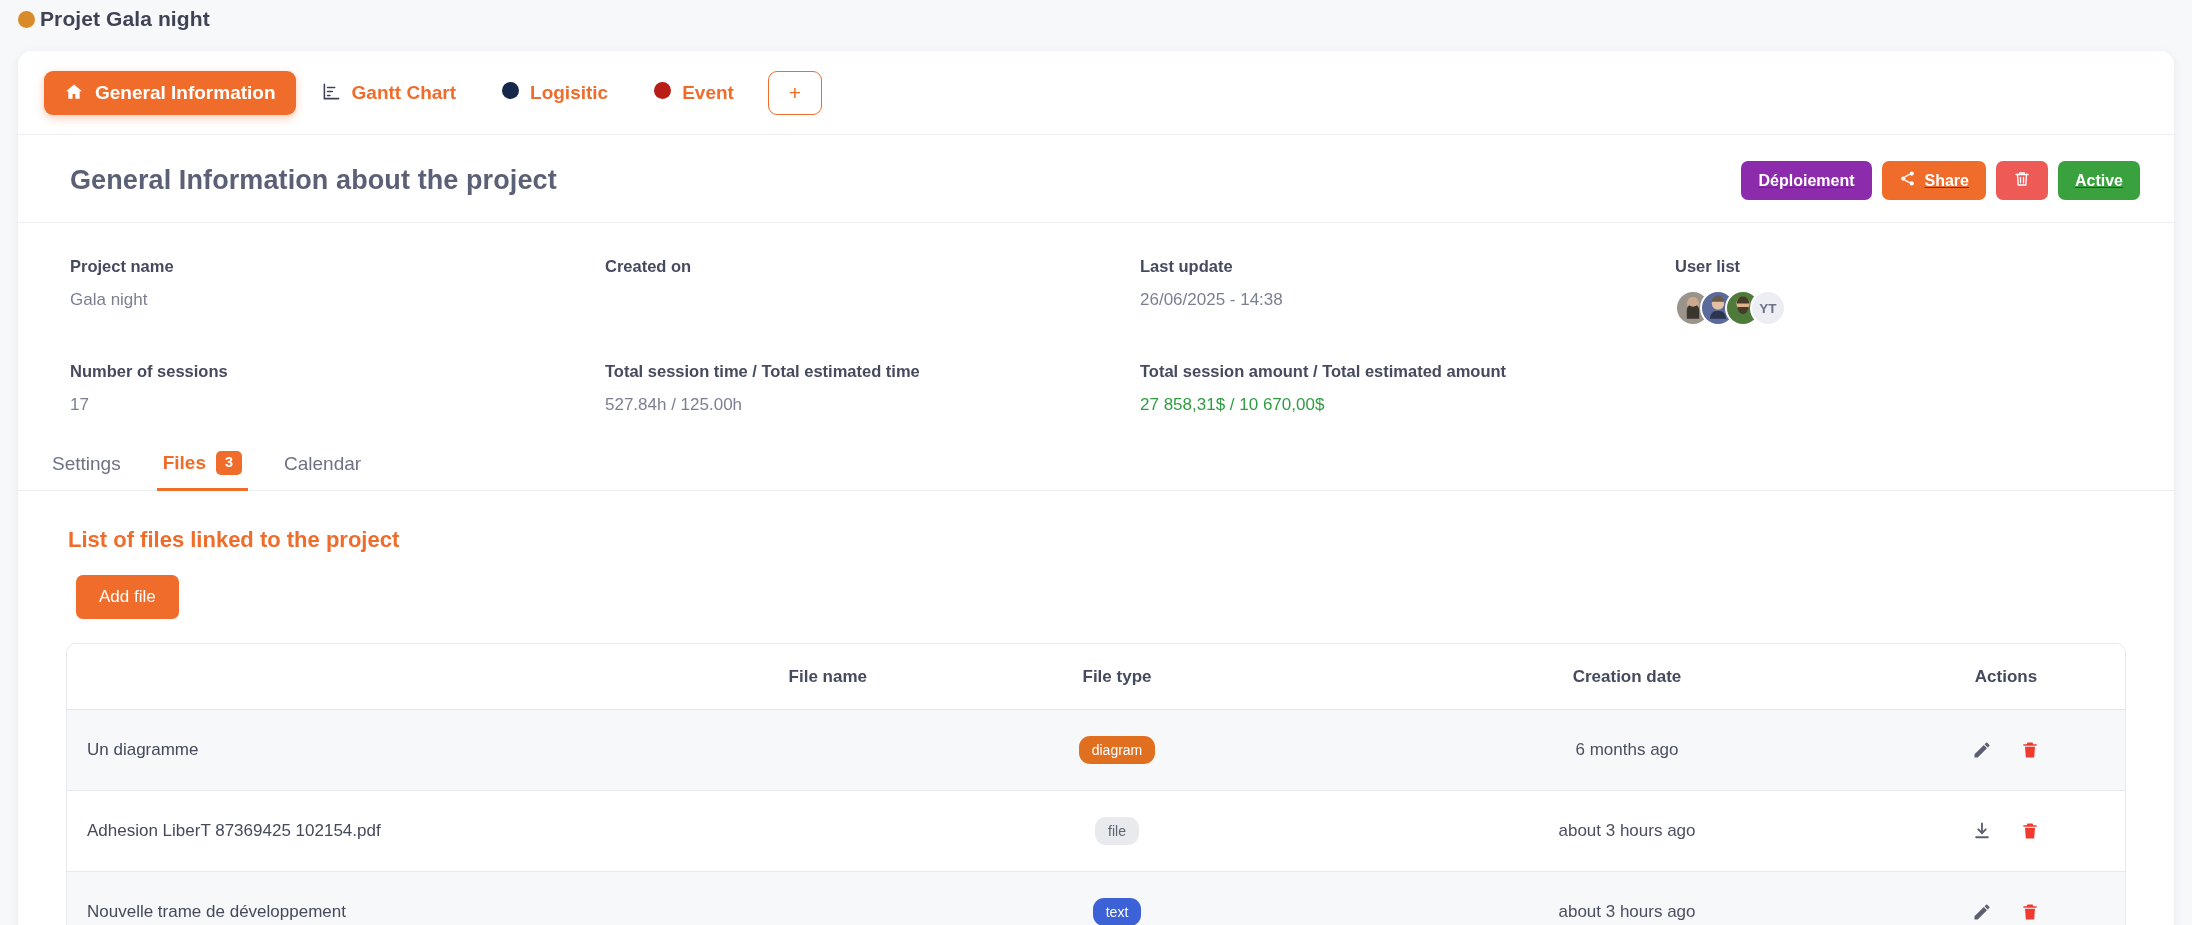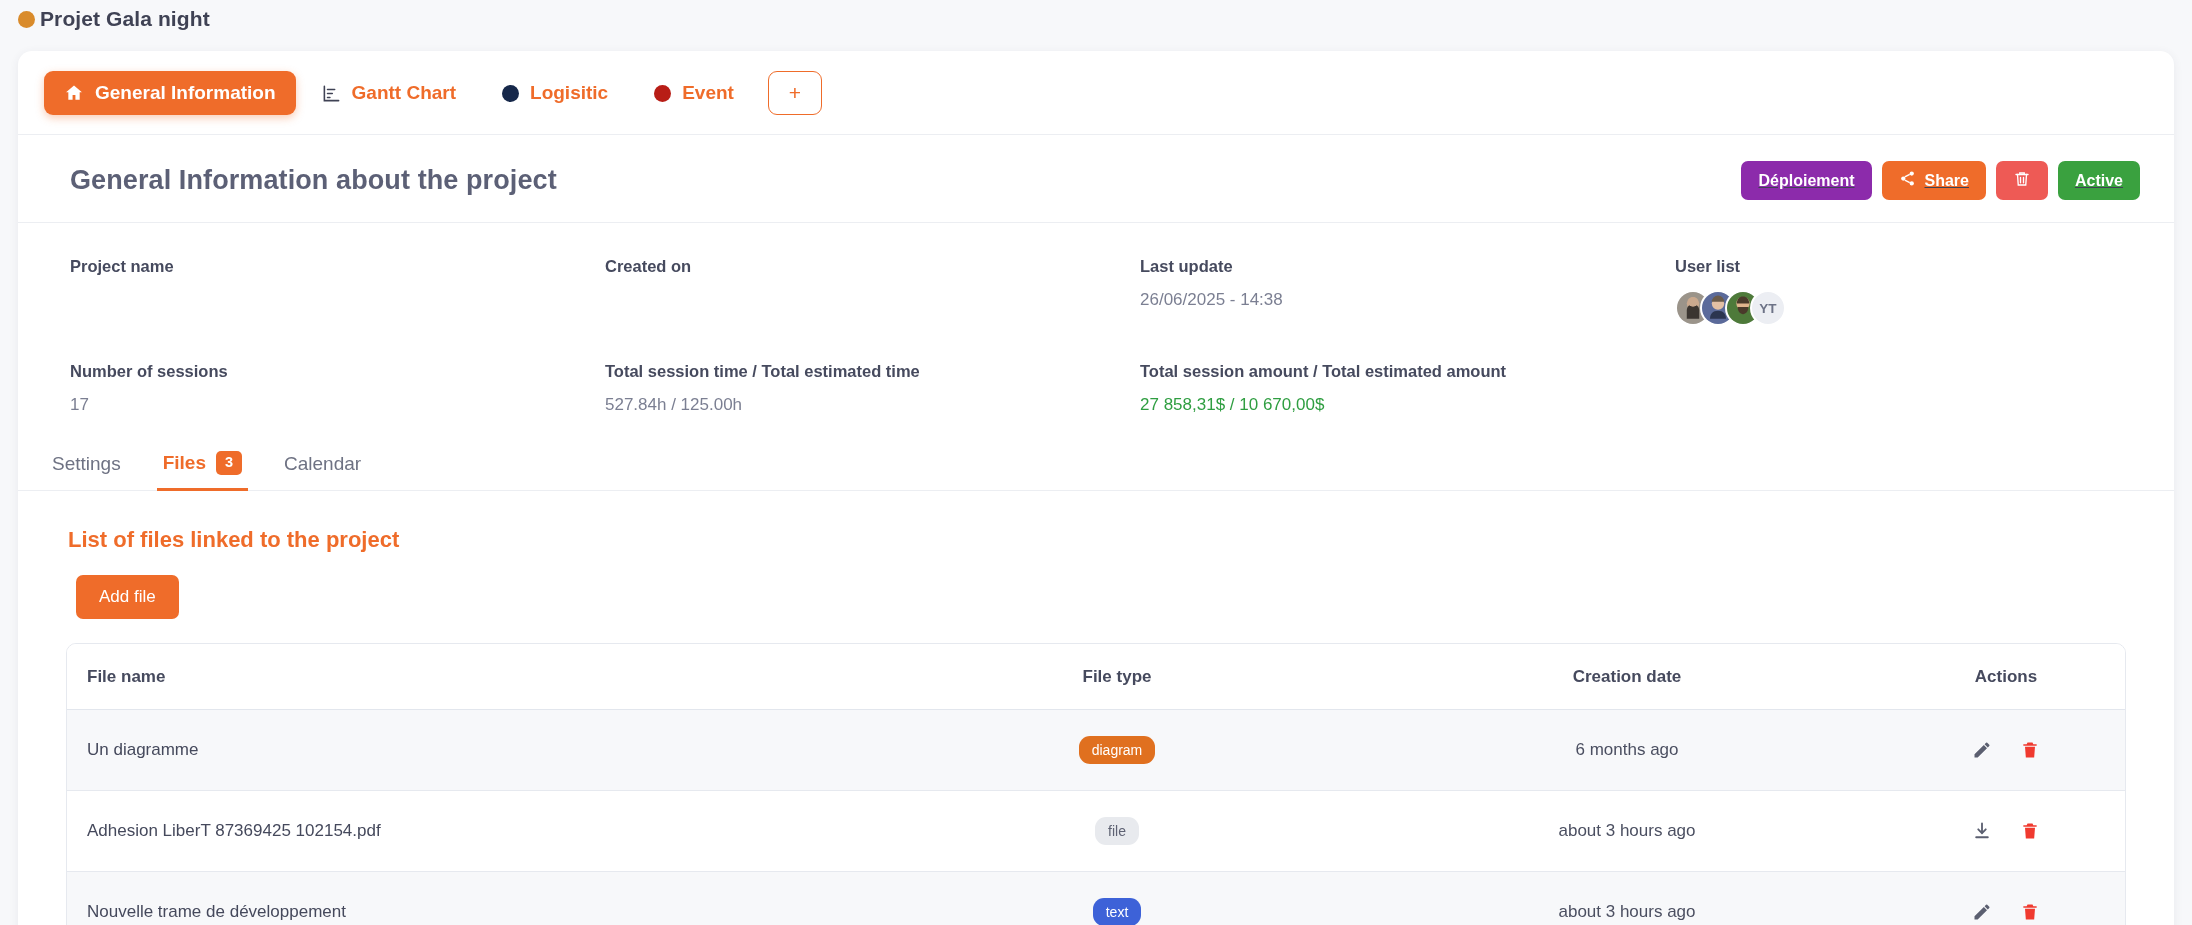--- a/index.html
+++ b/index.html
@@ -43,21 +43,21 @@
 
   
   .nav-row {
     display: flex;
     align-items: center;
     gap: 6px;
     padding: 20px 26px 19px 26px;
     border-bottom: 1px solid #eceef2;
   }
   .nav-item {
-    display: flex; align-items: center; gap: 11px;
+    display: flex; align-items: flex-start; gap: 11px;
     padding: 11px 20px;
     border-radius: 9px;
     font-size: 19px;
     font-weight: 600;
     color: #ef6c2a;
     cursor: pointer;
     white-space: nowrap;
   }
   .nav-item.active {
     background: #ef6c2a;
@@ -196,21 +196,21 @@
 
   .table-wrap {
     margin-top: 24px;
     border: 1px solid #e6e9ef;
     border-radius: 10px;
     overflow: hidden;
     background: #fff;
   }
   table { width: 100%; border-collapse: collapse; table-layout: fixed; }
   thead th {
-    text-align: left;
+    text-align: right;
     font-size: 17px;
     font-weight: 700;
     color: #464a5e;
     padding: 23px 0 22px 0;
     background: #fff;
     border-bottom: 1.5px solid #e2e6ed;
   }
   tbody td {
     font-size: 17px;
     color: #45495c;
@@ -323,20 +323,21 @@
       <button class="btn btn-active">
         <span>Active</span>
       </button>
     </div>
   </div>
 
   <div class="info-grid">
 
     <div>
       <div class="info-label">Project name</div>
+      <div class="info-value">Gala night</div>
     </div>
 
     <div>
       <div class="info-label">Created on</div>
     </div>
 
     <div>
       <div class="info-label">Last update</div>
       <div class="info-value">26/06/2025 - 14:38</div>
     </div>

